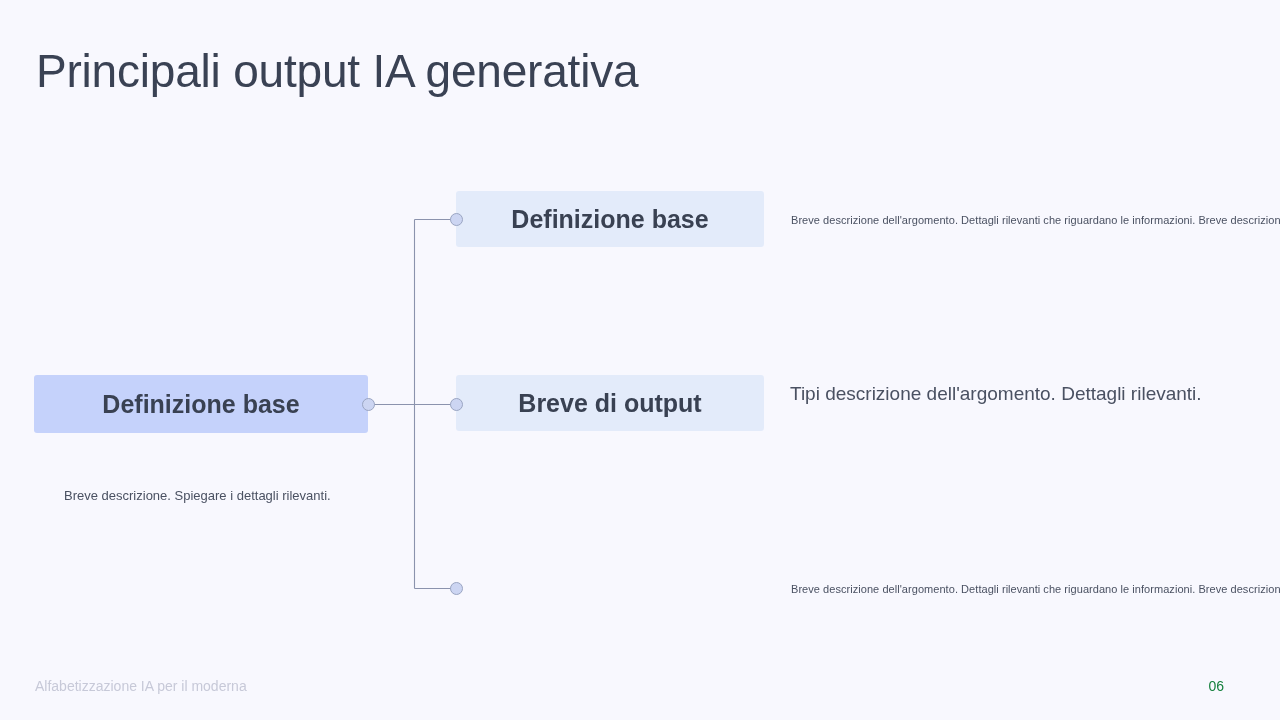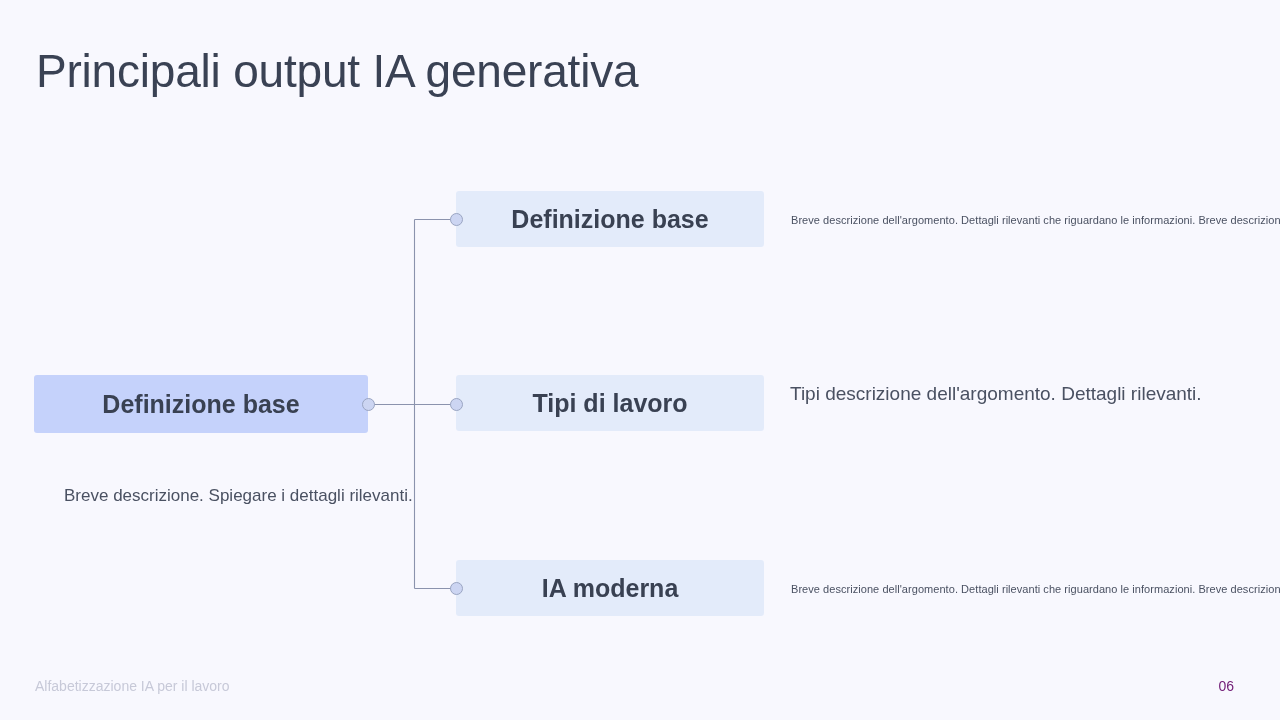--- a/index.html
+++ b/index.html
@@ -115,21 +115,21 @@
   .desc-small {
     font-size: 11px;
     line-height: 16px;
     letter-spacing: 0.05px;
     white-space: nowrap;
   }
 
   .desc-root {
     left: 64px;
     top: 487px;
-    font-size: 17px;
+    font-size: 13px;
     line-height: 18px;
     white-space: nowrap;
   }
 
   .desc-b1 { left: 791px; top: 212px; }
   .desc-b2 {
     left: 790px;
     top: 381px;
     font-size: 19px;
     line-height: 26px;
@@ -141,25 +141,25 @@
   .footer-left {
     position: absolute;
     left: 35px;
     top: 676px;
     font-size: 14px;
     line-height: 20px;
     color: #c7c9d8;
   }
   .footer-page {
     position: absolute;
-    right: 26px;
+    right: 36px;
     top: 676px;
     font-size: 14px;
     line-height: 20px;
-    color: #701a75;
+    color: #15803d;
     text-align: center;
   }
 </style>
 </head>
 <body>
 
 <div class="slide">
 
   <div class="slide-title">Principali output IA generativa</div>
 
@@ -178,35 +178,32 @@
 
     <div class="node node-root">
       <span class="node-label">Definizione base</span>
     </div>
 
     <div class="node node-branch node-branch-1">
       <span class="node-label">Definizione base</span>
     </div>
 
     <div class="node node-branch node-branch-2">
-      <span class="node-label">Tipi di lavoro</span>
+      <span class="node-label">Breve di output</span>
     </div>
 
-    <div class="node node-branch node-branch-3">
-      <span class="node-label">IA moderna</span>
-    </div>
 
     <span class="dot dot-root"></span>
     <span class="dot dot-b1"></span>
     <span class="dot dot-b2"></span>
     <span class="dot dot-b3"></span>
 
     <div class="desc desc-root">Breve descrizione. Spiegare i dettagli rilevanti.</div>
     <div class="desc desc-small desc-b1">Breve descrizione dell'argomento. Dettagli rilevanti che riguardano le informazioni. Breve descrizione.</div>
     <div class="desc desc-b2">Tipi descrizione dell'argomento. Dettagli rilevanti.</div>
     <div class="desc desc-small desc-b3">Breve descrizione dell'argomento. Dettagli rilevanti che riguardano le informazioni. Breve descrizione.</div>
 
   </div>
 
-  <div class="footer-left">Alfabetizzazione IA per il lavoro</div>
+  <div class="footer-left">Alfabetizzazione IA per il moderna</div>
   <div class="footer-page">06</div>
 
 </div>
 
 </body></html>

